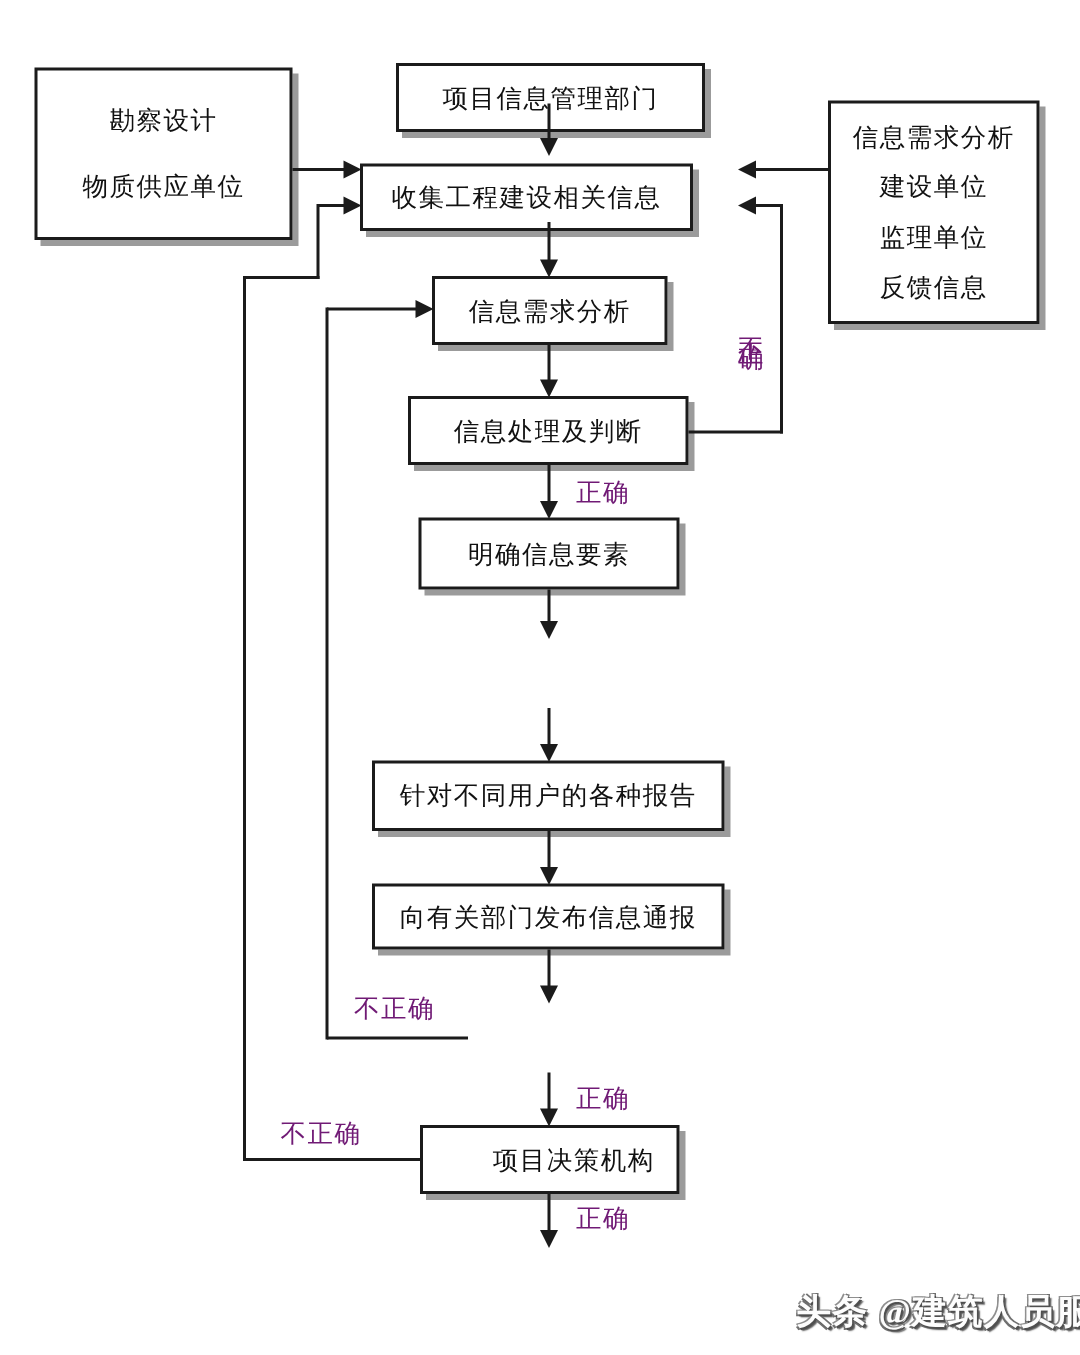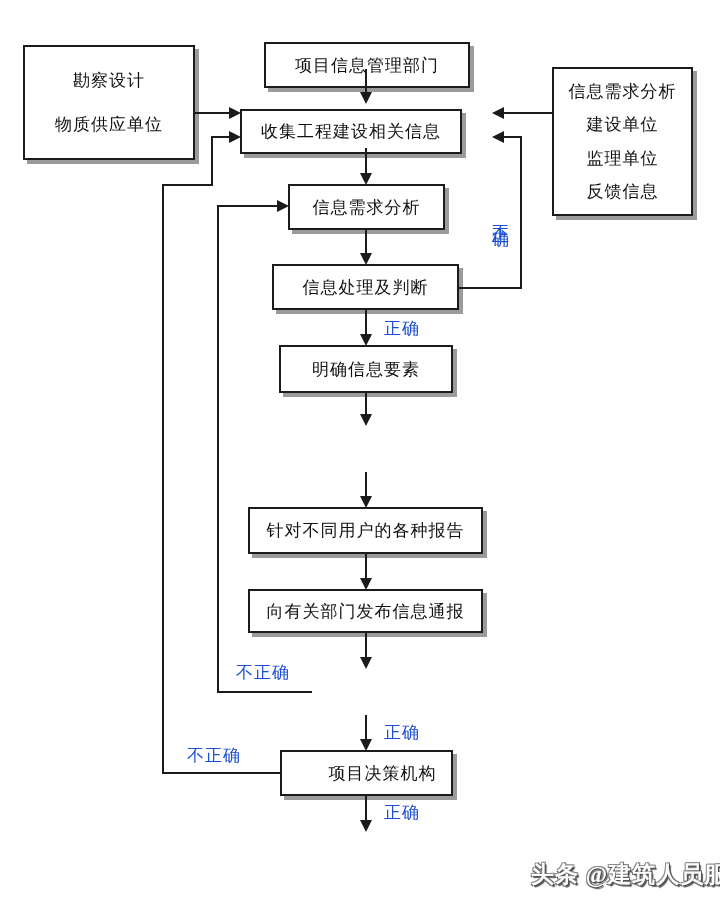--- a/index.html
+++ b/index.html
@@ -17,21 +17,21 @@
     color:#111111;
   }
   .node.multi { flex-direction:column; justify-content:space-evenly; }
   .node.multi span { display:block; }
   .hline { position:absolute; height:2px; background:#1b1b1b; }
   .vline { position:absolute; width:2px; background:#1b1b1b; }
   .arr { position:absolute; width:0; height:0; }
   .arr.down  { border-left:6px solid transparent; border-right:6px solid transparent; border-top:12px solid #1b1b1b; }
   .arr.right { border-top:6px solid transparent; border-bottom:6px solid transparent; border-left:12px solid #1b1b1b; }
   .arr.left  { border-top:6px solid transparent; border-bottom:6px solid transparent; border-right:12px solid #1b1b1b; }
-  .lbl { position:absolute; font-size:17px; letter-spacing:1px; white-space:nowrap; color:#1d4ed8; }
+  .lbl { position:absolute; font-size:17px; letter-spacing:1px; white-space:nowrap; color:#701a75; }
   .lbl.vert { writing-mode:vertical-rl; letter-spacing:3px; }
   .watermark {
     position:absolute; font-size:23px; font-weight:bold; letter-spacing:1px;
     color:#fdfdfd; white-space:nowrap;
     text-shadow:1px 1px 0 #4f4f4f, -1px -1px 0 #8f8f8f, 1px -1px 0 #6f6f6f, -1px 1px 0 #6f6f6f, 2px 2px 1px #5a5a5a;
   }
 </style>
 </head>
 <body>
 

